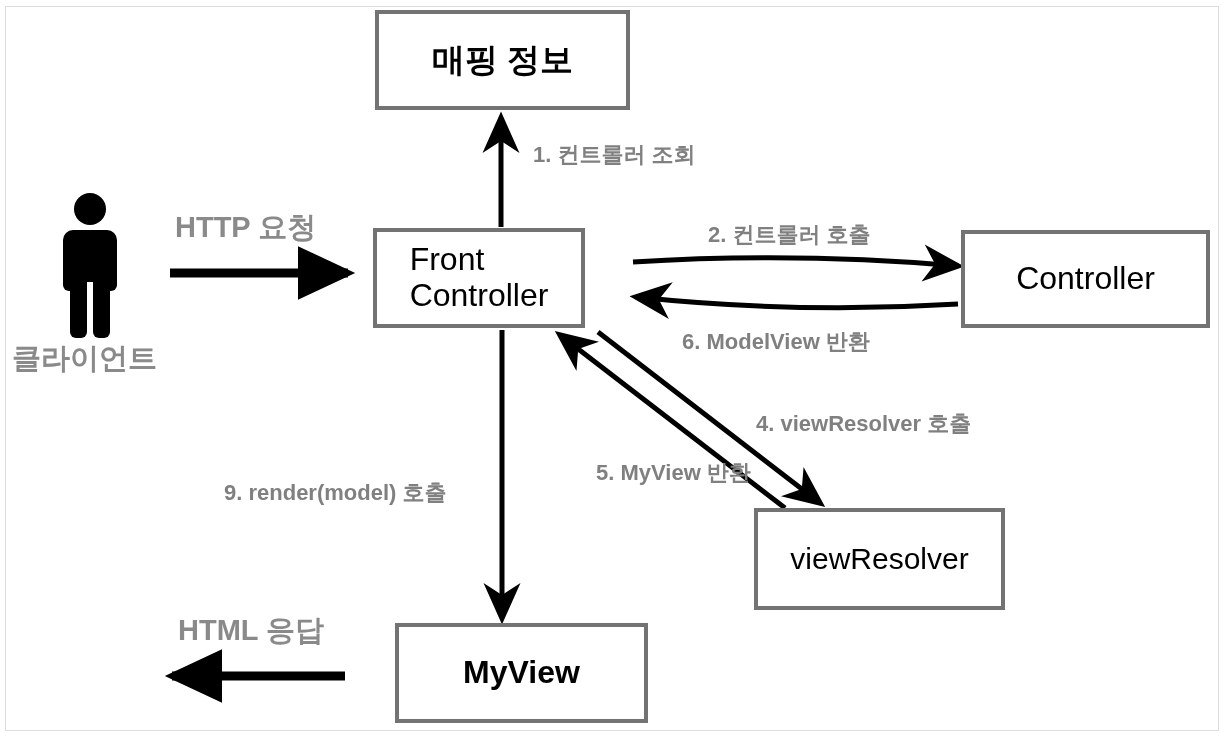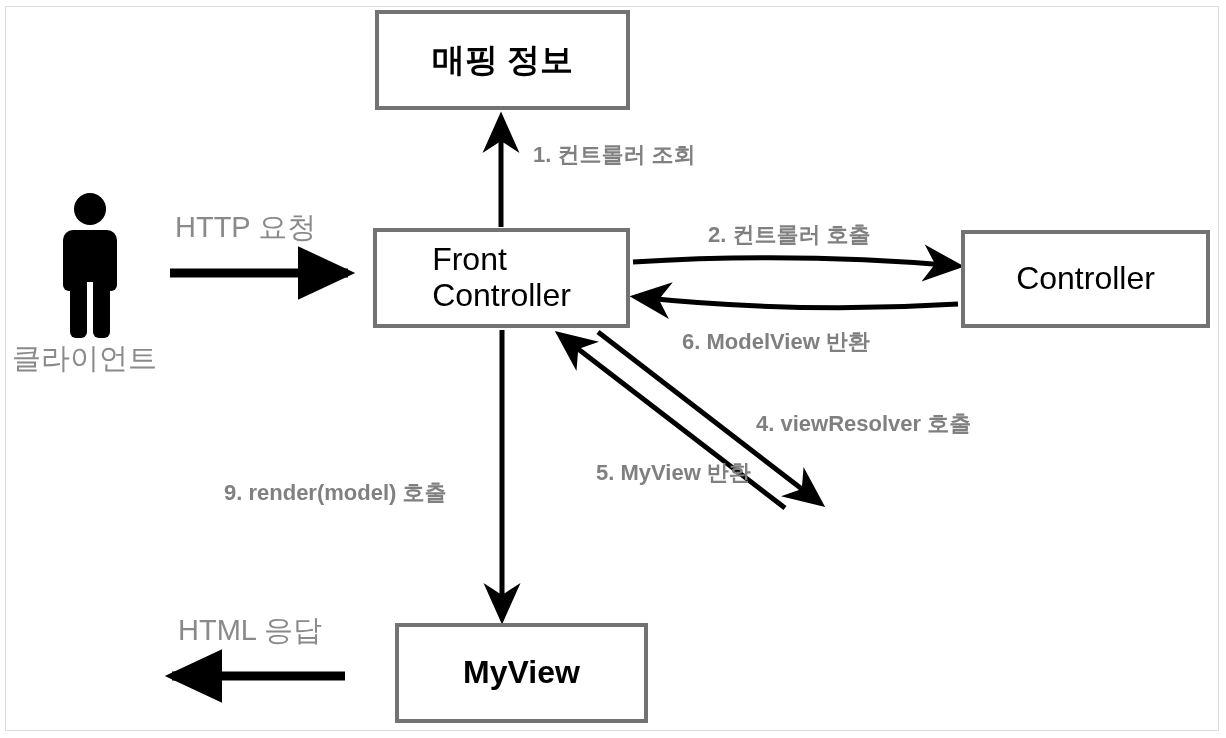--- a/index.html
+++ b/index.html
@@ -38,37 +38,37 @@
     text-align: left;
     color: #000000;
     line-height: 1.12;
     z-index: 5;
   }
   .node-label {
     display: block;
     white-space: pre-line;
   }
   #node-mapping      { left: 375px; top: 10px;  width: 255px; height: 100px; font-size: 33px; font-weight: 700; }
-  #node-front        { left: 373px; top: 228px; width: 257px; height: 100px; font-size: 32px; font-weight: 500; }
+  #node-front        { left: 373px; top: 228px; width: 212px; height: 100px; font-size: 32px; font-weight: 500; }
   #node-controller   { left: 961px; top: 230px; width: 249px; height: 98px;  font-size: 32px; font-weight: 500; }
   #node-viewresolver { left: 754px; top: 508px; width: 251px; height: 102px; font-size: 30px; font-weight: 500; }
   #node-myview       { left: 375px; top: 623px; width: 253px; height: 100px; font-size: 32px; font-weight: 700; margin-left: 20px; }
 
   .edge-label {
     position: absolute;
     color: #808080;
     font-weight: 700;
     font-size: 22px;
     white-space: nowrap;
     z-index: 7;
   }
   .plain-label {
     position: absolute;
     color: #8a8a8a;
-    font-weight: 400;
+    font-weight: 700;
     font-size: 29px;
     white-space: nowrap;
     z-index: 7;
   }
   .svg-layer {
     position: absolute;
     left: 0; top: 0;
     width: 1226px;
     height: 738px;
     z-index: 3;
@@ -133,20 +133,23 @@
 
   <div class="node" id="node-front">
     <span class="node-label">Front
 Controller</span>
   </div>
 
   <div class="node" id="node-controller">
     <span class="node-label">Controller</span>
   </div>
 
+  <div class="node" id="node-viewresolver">
+    <span class="node-label">viewResolver</span>
+  </div>
 
   <div class="node" id="node-myview">
     <span class="node-label">MyView</span>
   </div>
 
   <div class="edge-label" style="left:533px; top:140px;">1. 컨트롤러 조회</div>
 
   <div class="edge-label" style="left:708px; top:220px;">2. 컨트롤러 호출</div>
 
   <div class="edge-label" style="left:682px; top:327px;">6. ModelView 반환</div>

